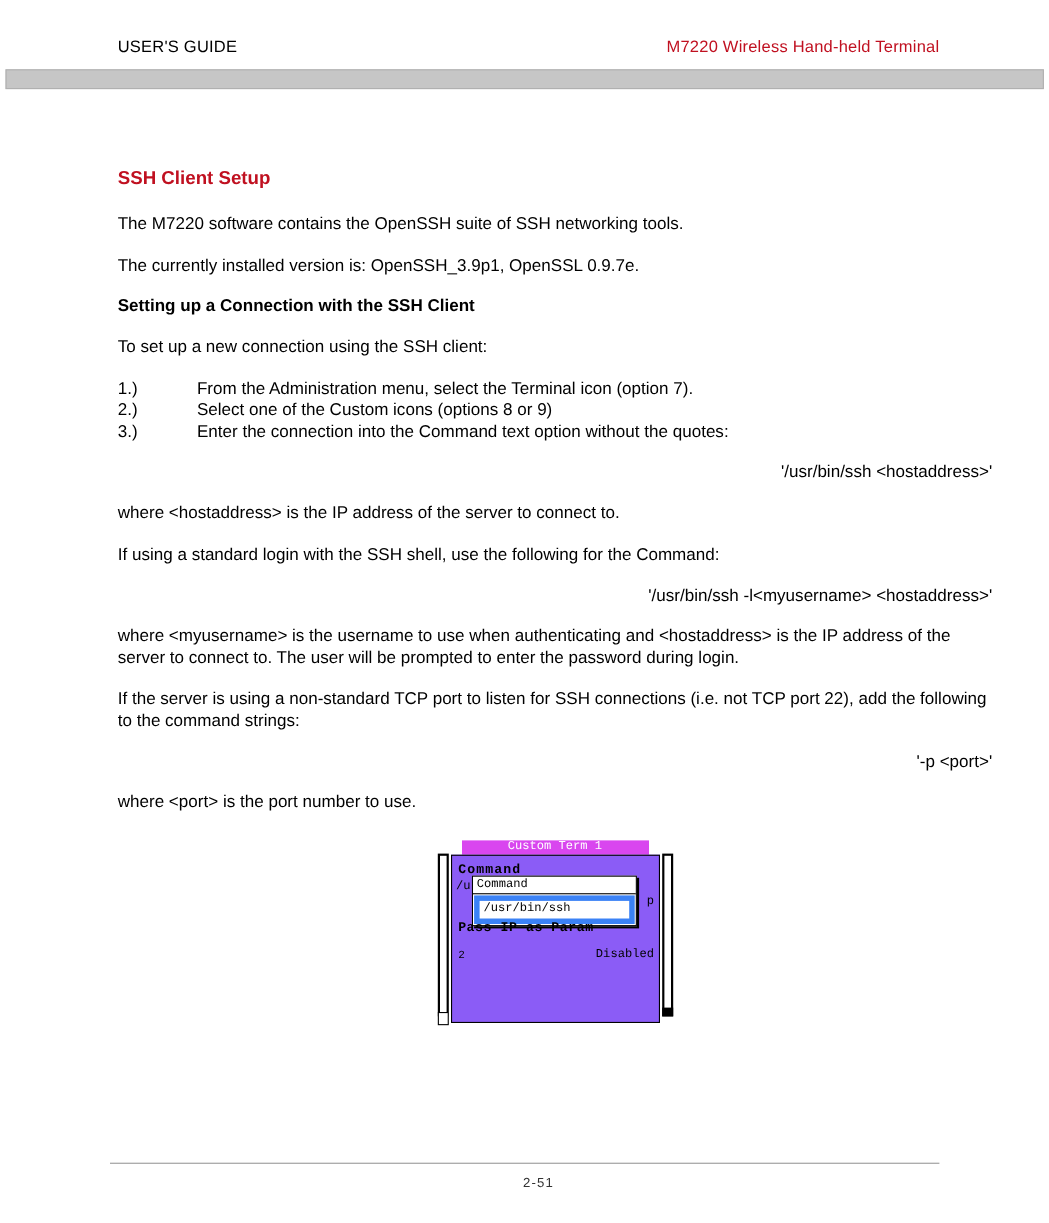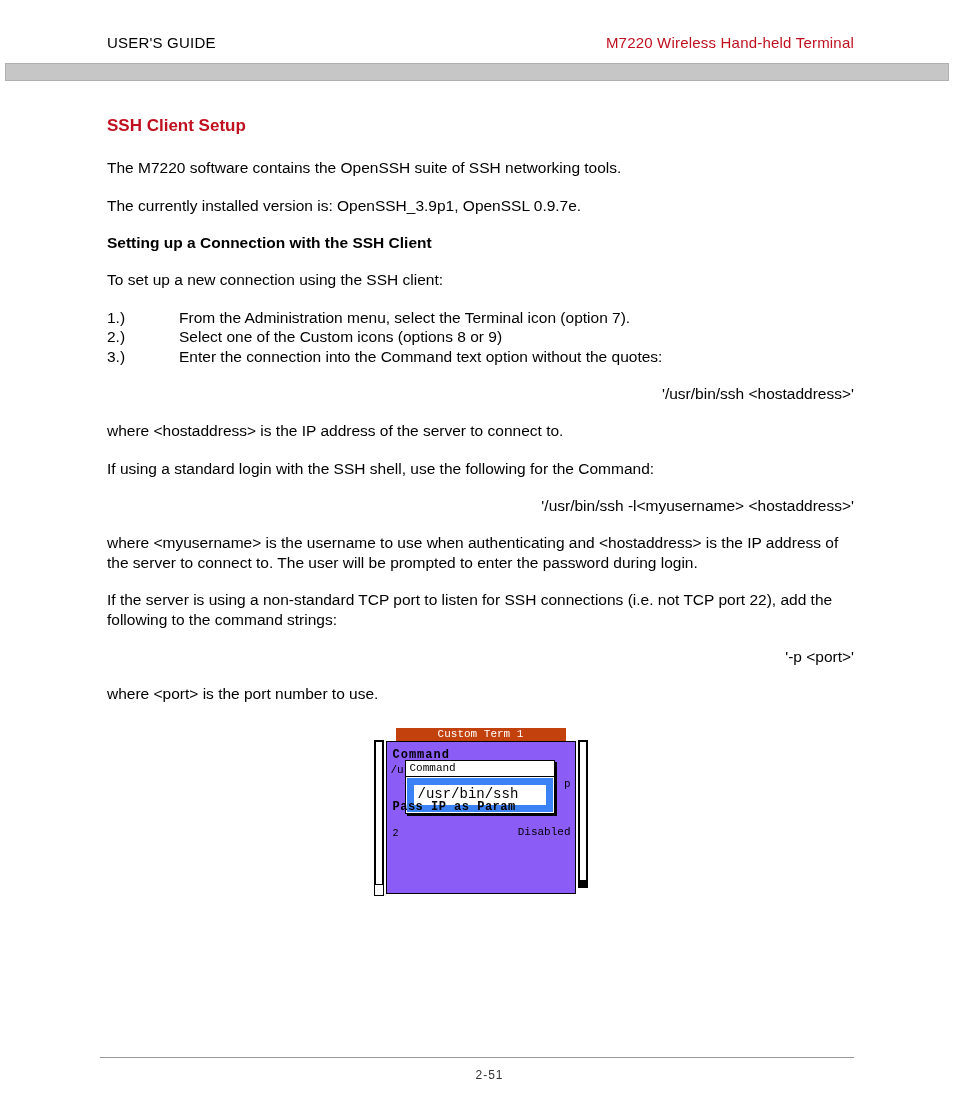--- a/index.html
+++ b/index.html
@@ -25,23 +25,24 @@
   }
   .header-left { color: #000; }
   .header-right { color: #c01020; }
   .gray-bar {
     height: 16px;
     background: #c6c6c6;
     border: 1px solid #b0b0b0;
     margin: 0 5px 0 5px;
   }
   .content {
-    padding: 34px 100px 0 107px;
+    padding: 34px 52px 0 107px;
     font-size: 15.5px;
     line-height: 1.25;
+    margin-top: 36px;
   }
   .section-title {
     color: #c01020;
     font-weight: bold;
     font-size: 17px;
     margin-bottom: 22px;
   }
   .para { margin-bottom: 18px; }
   .bold-sub { font-weight: bold; margin-bottom: 18px; }
   .steps { margin-bottom: 18px; }
@@ -55,21 +56,21 @@
   }
   .device {
     width: 226px;
     height: 172px;
     background: #fff;
     position: relative;
   }
   .dev-top-bar {
     position: absolute;
     left: 28px; top: 2px; right: 28px; height: 13px;
-    background: #c2410c;
+    background: #d946ef;
     color: #fff;
     font-family: "Courier New", monospace;
     font-size: 11px;
     text-align: center;
     line-height: 13px;
   }
   .dev-body {
     position: absolute;
     left: 18px; top: 15px; right: 18px; bottom: 4px;
     border: 1px solid #000;
@@ -121,23 +122,23 @@
   }
   .dev-popup-row1 {
     padding: 1px 4px;
     font-family: "Courier New", monospace;
     font-size: 11px;
     border-bottom: 1px solid #000;
   }
   .dev-popup-row2 {
     padding: 1px 4px;
     font-family: "Courier New", monospace;
-    font-size: 14px;
-    background: #fff;
-    border: 7px solid #3b82f6;
+    font-size: 11px;
+    background: #fff;
+    border: 5px solid #3b82f6;
     margin: 1px;
   }
   .dev-pass { left: 6px; top: 58px; font-weight: bold; letter-spacing: 0.5px; }
   .dev-num2 { left: 6px; top: 86px; font-size: 10px; }
   .dev-disabled { right: 4px; top: 84px; font-size: 11px; }
   .footer-line {
     position: absolute;
     left: 100px; right: 100px; bottom: 54px;
     border-top: 1px solid #999;
   }

